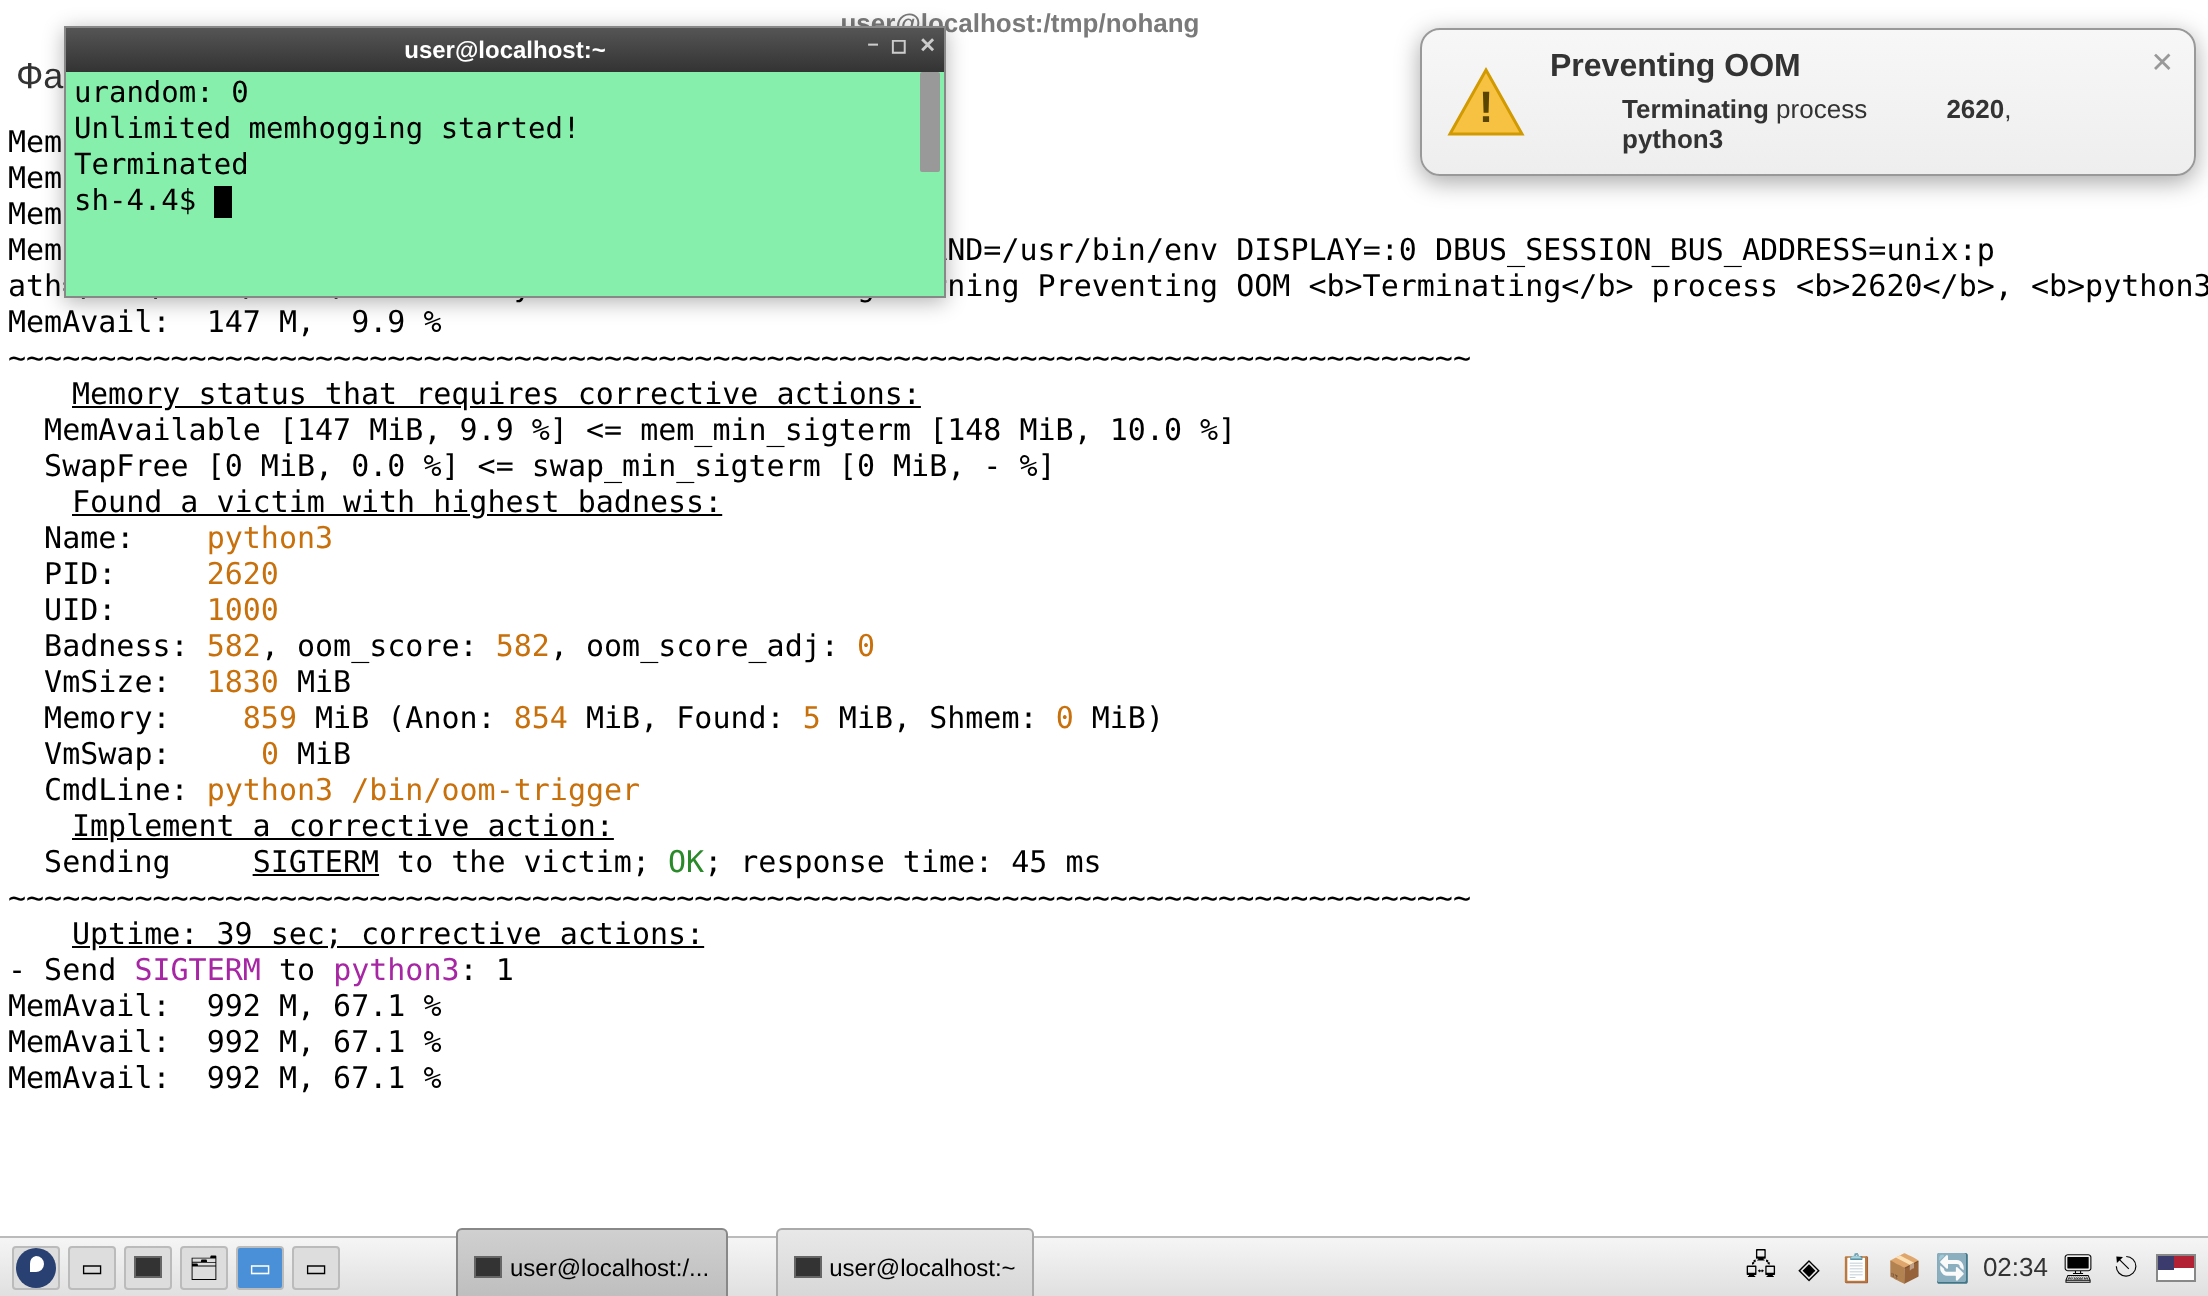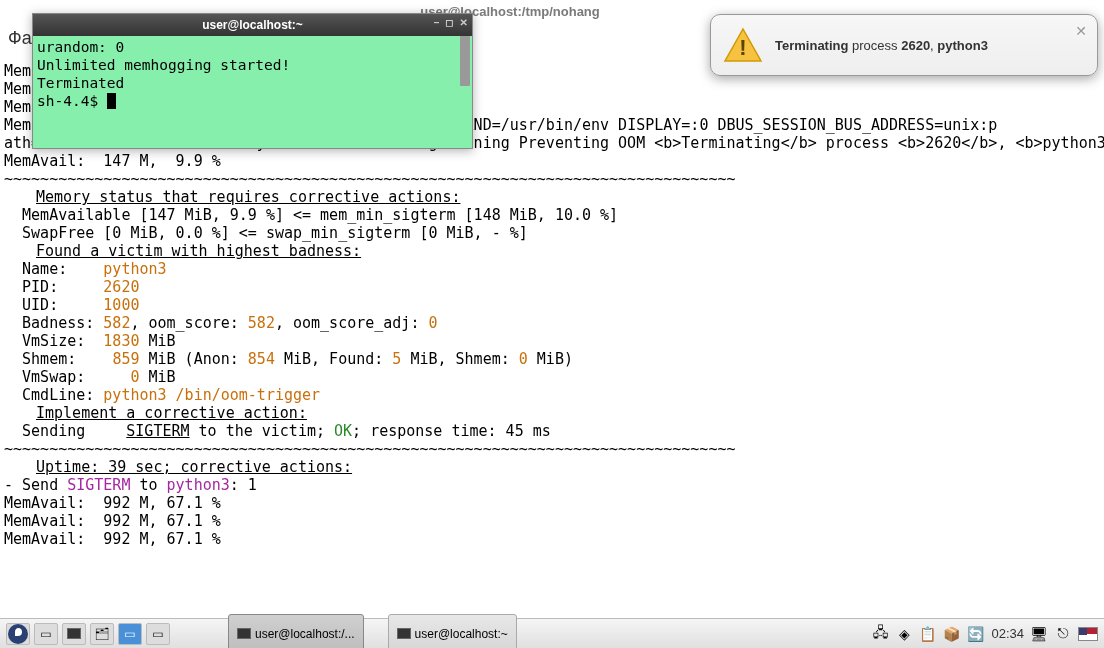--- a/index.html
+++ b/index.html
@@ -120,21 +120,21 @@
     font-family: sans-serif;
   }
   .notif-icon {
     width: 40px; height: 40px;
     flex-shrink: 0;
     margin-right: 12px;
   }
   .notif-body { flex: 1; }
   .notif-title { font-weight: bold; font-size: 16px; color: #333; margin-bottom: 4px; }
   .notif-text { font-size: 13px; color: #333; }
-  .notif-text b { font-weight: bold; }
+  .notif-text b { font-weight: bold; margin-left: 36px; }
   .notif-close {
     position: absolute;
     right: 10px; top: 8px;
     color: #999;
     font-size: 14px;
     cursor: pointer;
   }
   
   
   .taskbar {
@@ -217,21 +217,21 @@
 <span class="tilde-row">~~~~~~~~~~~~~~~~~~~~~~~~~~~~~~~~~~~~~~~~~~~~~~~~~~~~~~~~~~~~~~~~~~~~~~~~~~~~~~~~~</span>
 <span class="underline">Memory status that requires corrective actions:</span>
 <span>  MemAvailable [147 MiB, 9.9 %] &lt;= mem_min_sigterm [148 MiB, 10.0 %]</span>
 <span>  SwapFree [0 MiB, 0.0 %] &lt;= swap_min_sigterm [0 MiB, - %]</span>
 <span class="underline">Found a victim with highest badness:</span>
 <span>  Name:    </span><span class="orange">python3</span>
 <span>  PID:     </span><span class="orange">2620</span>
 <span>  UID:     </span><span class="orange">1000</span>
 <span>  Badness: </span><span class="orange">582</span><span>, oom_score: </span><span class="orange">582</span><span>, oom_score_adj: </span><span class="orange">0</span>
 <span>  VmSize:  </span><span class="orange">1830</span><span> MiB</span>
-<span>  Shmem:    </span><span class="orange">859</span><span> MiB (Anon: </span><span class="orange">854</span><span> MiB, Found: </span><span class="orange">5</span><span> MiB, Shmem: </span><span class="orange">0</span><span> MiB)</span>
+<span>  Memory:    </span><span class="orange">859</span><span> MiB (Anon: </span><span class="orange">854</span><span> MiB, Found: </span><span class="orange">5</span><span> MiB, Shmem: </span><span class="orange">0</span><span> MiB)</span>
 <span>  VmSwap:     </span><span class="orange">0</span><span> MiB</span>
 <span>  CmdLine: </span><span class="orange">python3 /bin/oom-trigger</span>
 <span class="underline">Implement a corrective action:</span>
 <span>  Sending </span><span class="underline">SIGTERM</span><span> to the victim; </span><span class="green">OK</span><span>; response time: 45 ms</span>
 <span class="tilde-row">~~~~~~~~~~~~~~~~~~~~~~~~~~~~~~~~~~~~~~~~~~~~~~~~~~~~~~~~~~~~~~~~~~~~~~~~~~~~~~~~~</span>
 <span class="underline">Uptime: 39 sec; corrective actions:</span>
 <span>- Send </span><span class="magenta">SIGTERM</span><span> to </span><span class="magenta">python3</span><span>: 1</span>
 <span>MemAvail:  992 M, 67.1 %</span>
 <span>MemAvail:  992 M, 67.1 %</span>
 <span>MemAvail:  992 M, 67.1 %</span>
@@ -258,20 +258,21 @@
 </div>
 
 <div class="notif">
   <div class="notif-icon">
     <svg viewBox="0 0 40 40">
       <polygon points="20,4 38,36 2,36" fill="#f7c242" stroke="#d19a00" stroke-width="1.5"></polygon>
       <text x="20" y="30" text-anchor="middle" font-size="22" font-weight="bold" fill="#5a4500">!</text>
     </svg>
   </div>
   <div class="notif-body">
+    <div class="notif-title">Preventing OOM</div>
     <div class="notif-text"><b>Terminating</b><span> process </span><b>2620</b><span>, </span><b>python3</b></div>
   </div>
   <div class="notif-close">✕</div>
 </div>
 
 <div class="taskbar">
   <div class="left">
     <div class="task-icon">
       <svg class="fedora-logo" viewBox="0 0 22 22">
           <circle cx="11" cy="11" r="10" fill="#294172"></circle>

